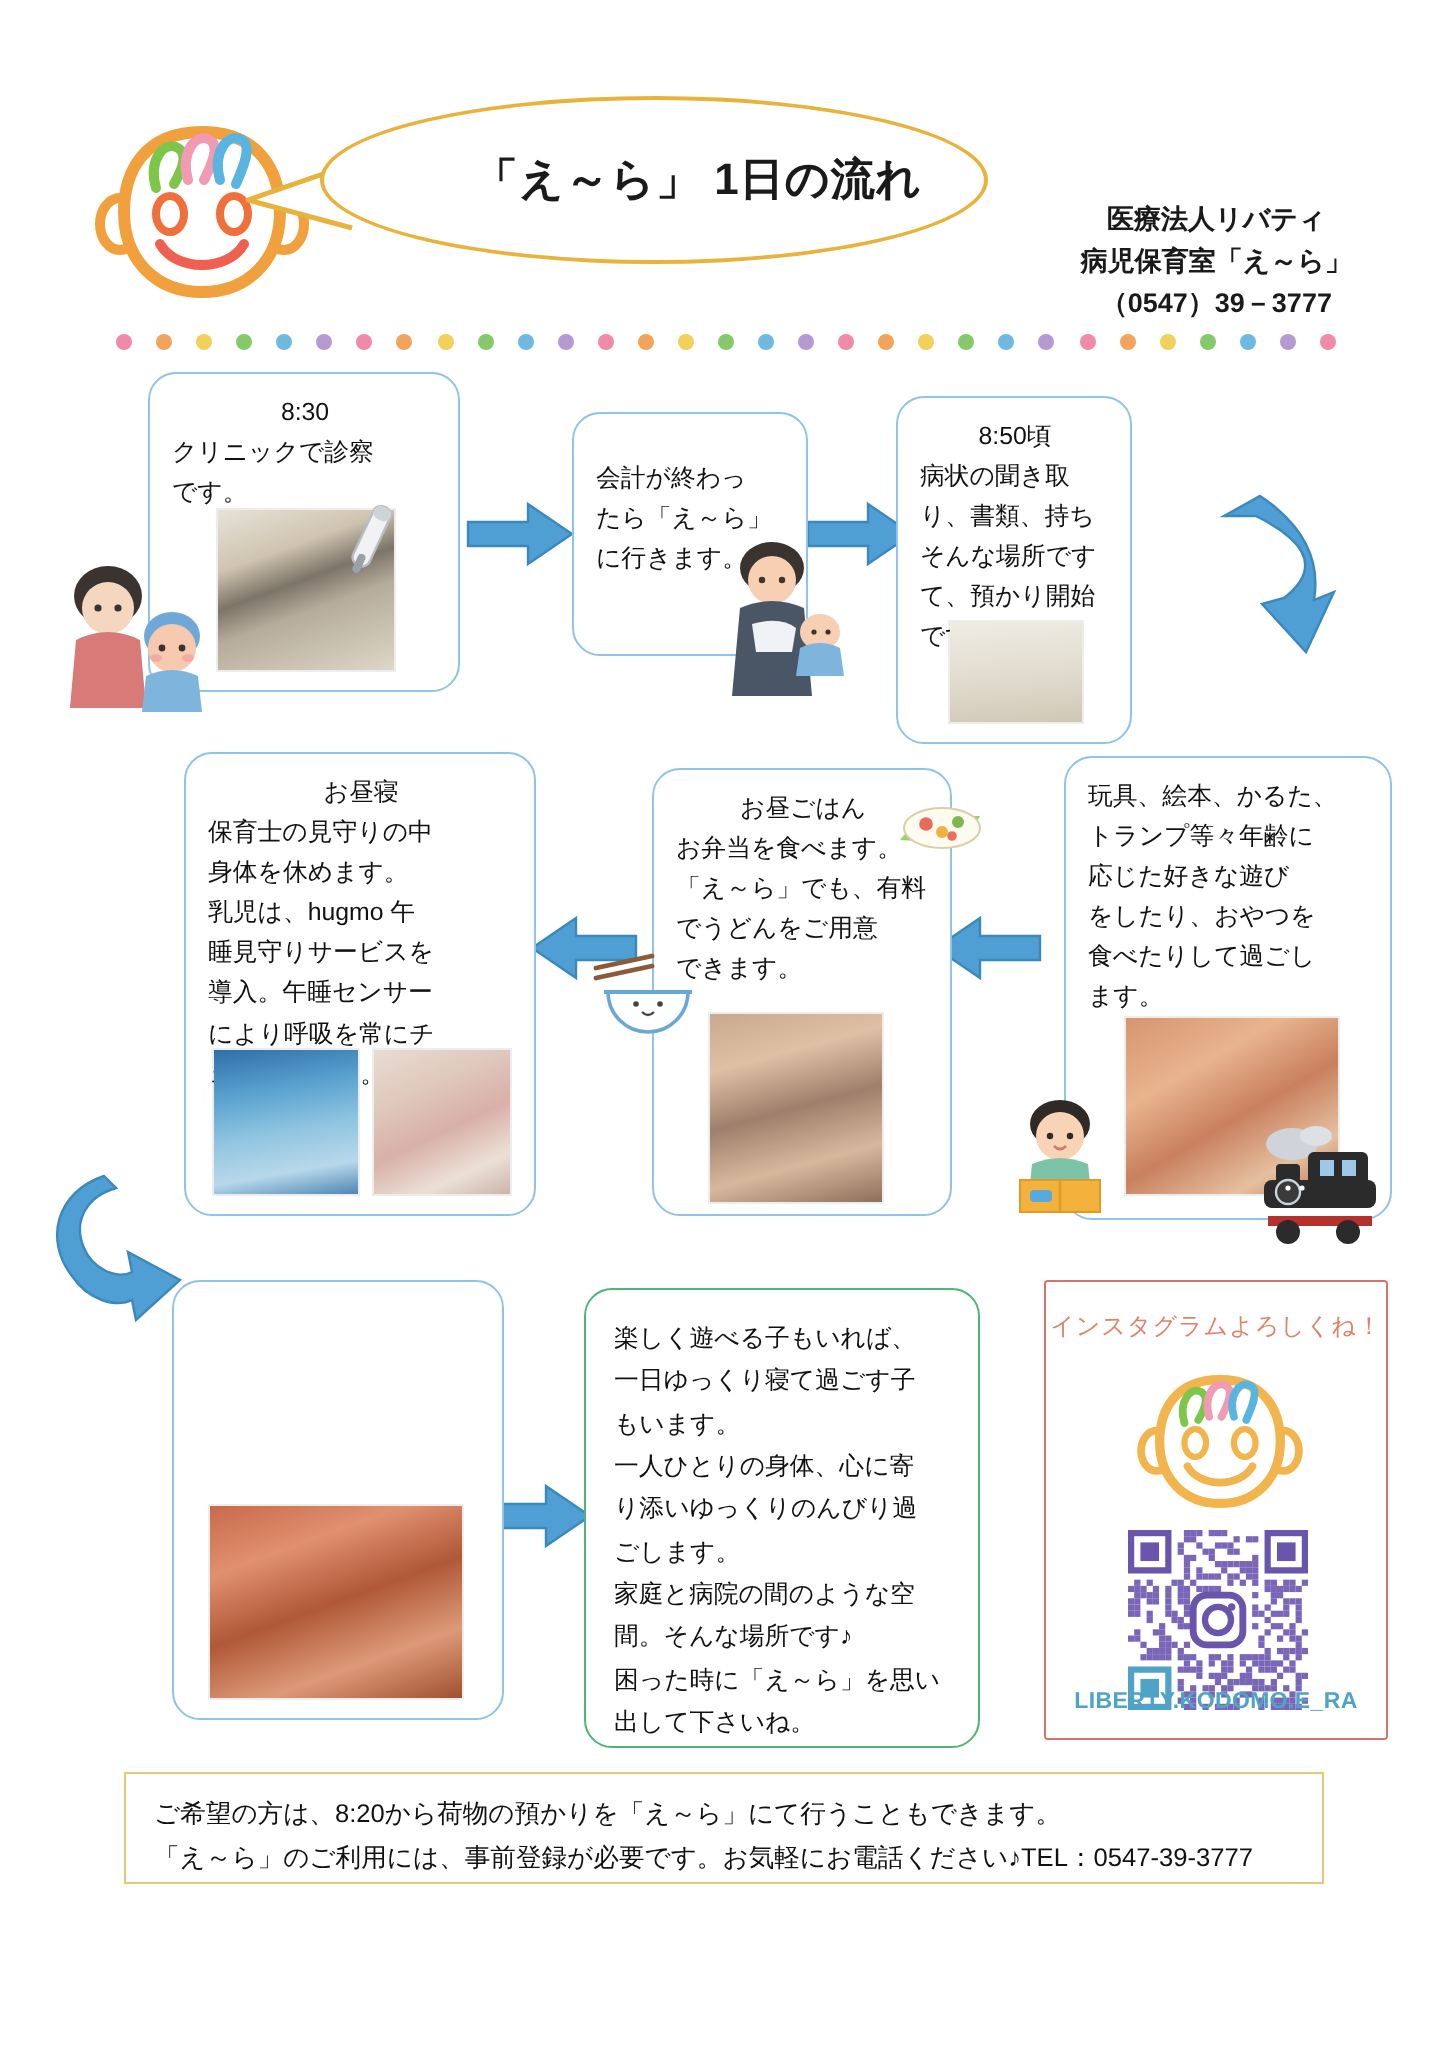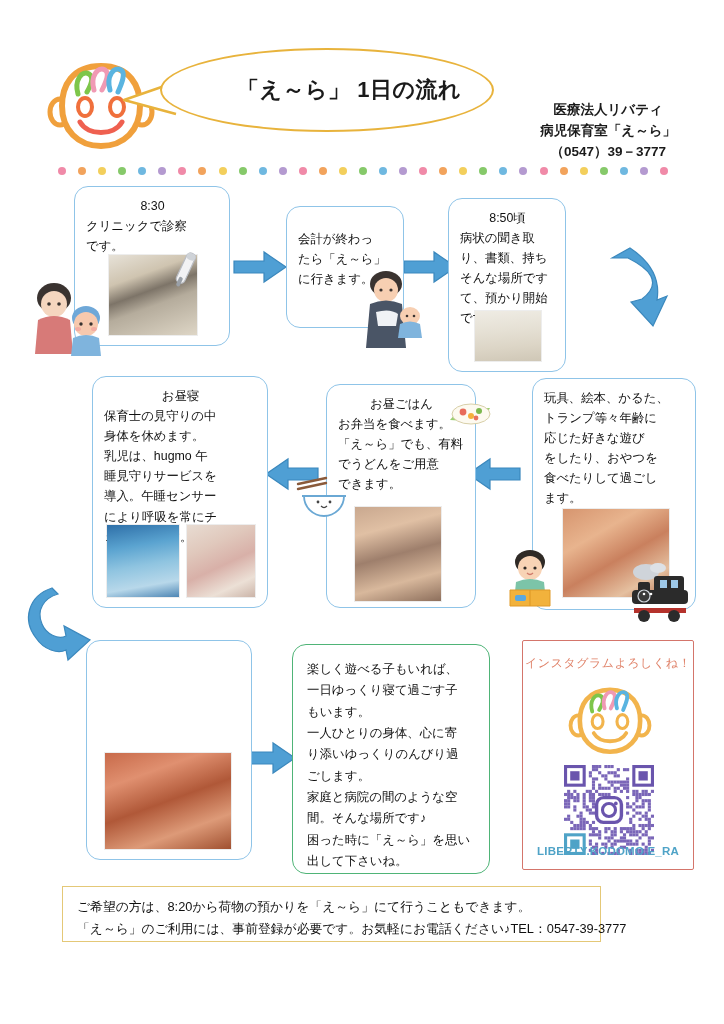--- a/index.html
+++ b/index.html
@@ -69,21 +69,21 @@
     position:absolute;top:14px;left:0;width:100%;text-align:center;
     font-size:12px;color:#e0836a;letter-spacing:.5px;white-space:nowrap;
   }
   .insta-handle{
     position:absolute;bottom:12px;left:0;width:100%;text-align:center;
     font-size:11.5px;font-weight:bold;color:#4fa3c7;letter-spacing:.2px;
   }
 
   
   .footer{
-    position:absolute;left:62px;top:886px;width:539px;height:56px;
+    position:absolute;left:62px;top:886px;width:600px;height:56px;
     border:1.4px solid #e4c877;background:#fff;box-sizing:border-box;
     padding:9px 0 0 14px;
   }
   .footer div{font-size:12.8px;line-height:1.75;color:#111;white-space:nowrap;}
 
   svg{display:block;overflow:visible;}
   .arrow-layer{position:absolute;left:0;top:0;width:724px;height:1024px;pointer-events:none;}
 </style>
 </head>
 <body>

